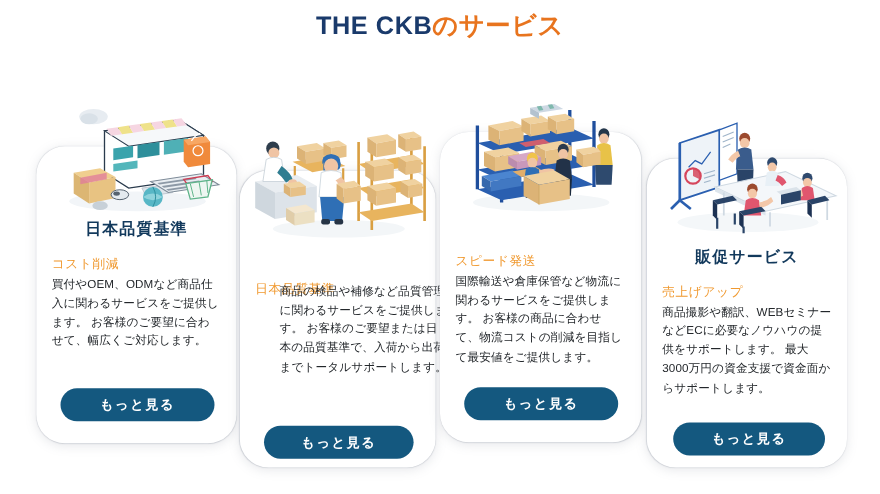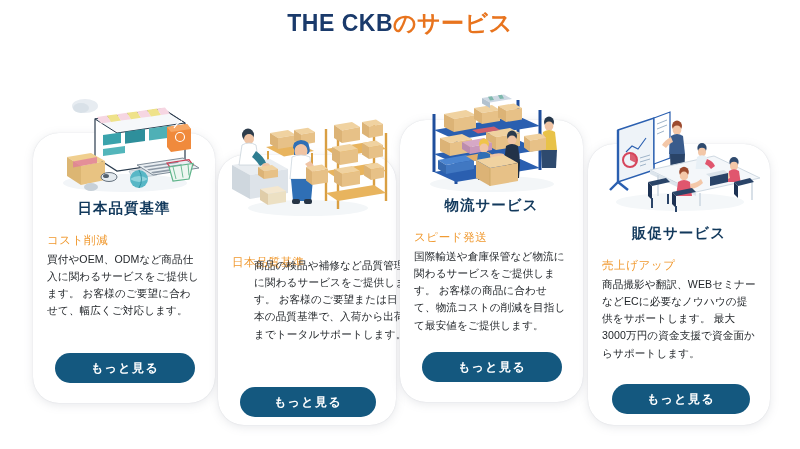--- a/index.html
+++ b/index.html
@@ -371,21 +371,20 @@
       <path d="M78,66 q6,-4 12,0 l2,14 -16,0 z" fill="#2f6fb5"></path>
       <path d="M90,67 q8,-3 14,-1 l-1,5 q-7,-1 -12,1z" fill="#f0c4a4"></path>
       <polygon points="77,80 93,80 92,92 78,92" fill="#2e4a6e"></polygon>
 
       <polygon points="76,72 104,67 118,75 90,80" fill="#f0d2a0"></polygon>
       <polygon points="76,72 90,80 90,98 76,90" fill="#dcb376"></polygon>
       <polygon points="90,80 118,75 118,93 90,98" fill="#e7c187"></polygon>
       <line x1="90" y1="80" x2="90" y2="98" stroke="#cda765" stroke-width="0.8"></line>
     </svg>
   </div>
-  <div class="card-title">物流サービス</div>
   <div class="card-sub">スピード発送</div>
   <div class="card-body">国際輸送や倉庫保管など物流に関わるサービスをご提供します。 お客様の商品に合わせて、物流コストの削減を目指して最安値をご提供します。</div>
   <button class="more-btn">もっと見る</button>
 </div>
 
 <div class="card card-4">
   <div class="illo">
     <svg viewBox="0 0 182 105" xmlns="http://www.w3.org/2000/svg">
       <ellipse cx="92" cy="94" rx="64" ry="9" fill="#f4f7f9"></ellipse>
 

